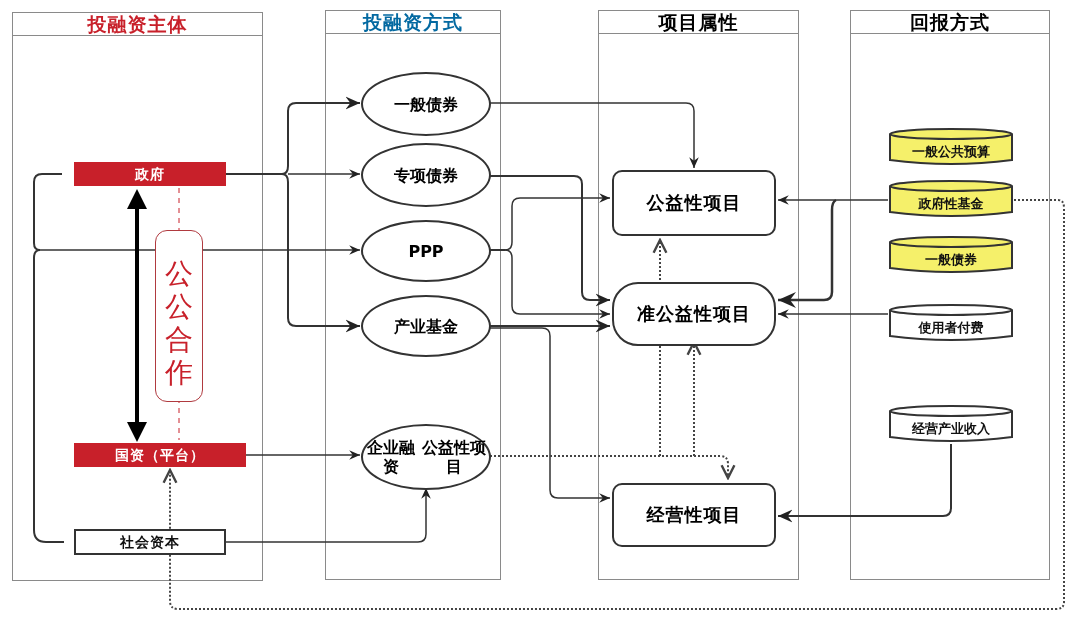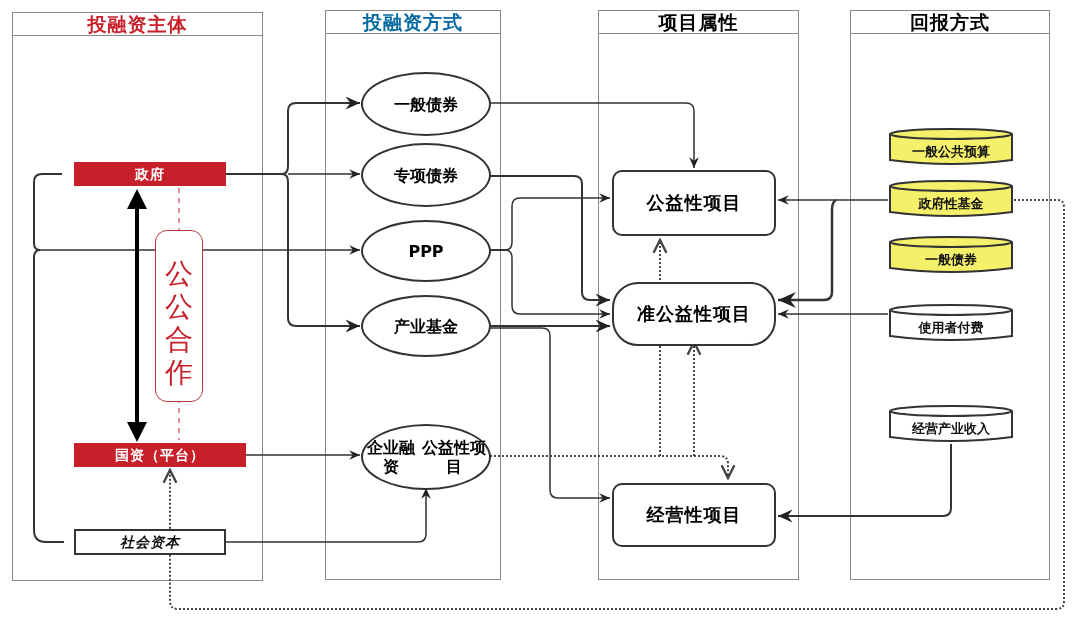--- a/index.html
+++ b/index.html
@@ -93,21 +93,21 @@
 </svg>
 
 <div class="entity red" style="left:62px;top:162px;width:152px;">政府</div>
 <div class="ppp">
   <span>公</span>
   <span>公</span>
   <span>合</span>
   <span>作</span>
 </div>
 <div class="entity red" style="left:62px;top:443px;width:172px;">国资（平台）</div>
-<div class="entity white" style="left:62px;top:529px;width:152px;height:26px;line-height:22px;font-style:italic;">社会资本</div>
+<div class="entity white" style="left:62px;top:529px;width:152px;height:26px;line-height:22px;">社会资本</div>
 
 <div class="ellipse" style="left:361px;top:72px;width:130px;height:64px;">一般债券</div>
 <div class="ellipse" style="left:361px;top:143px;width:130px;height:64px;">专项债券</div>
 <div class="ellipse" style="left:361px;top:220px;width:130px;height:62px;">PPP</div>
 <div class="ellipse" style="left:361px;top:295px;width:130px;height:62px;">产业基金</div>
 <div class="ellipse" style="left:361px;top:424px;width:130px;height:66px;flex-direction:row;">
   <span>企业融资</span>
   <span>公益性项目</span>
 </div>
 

